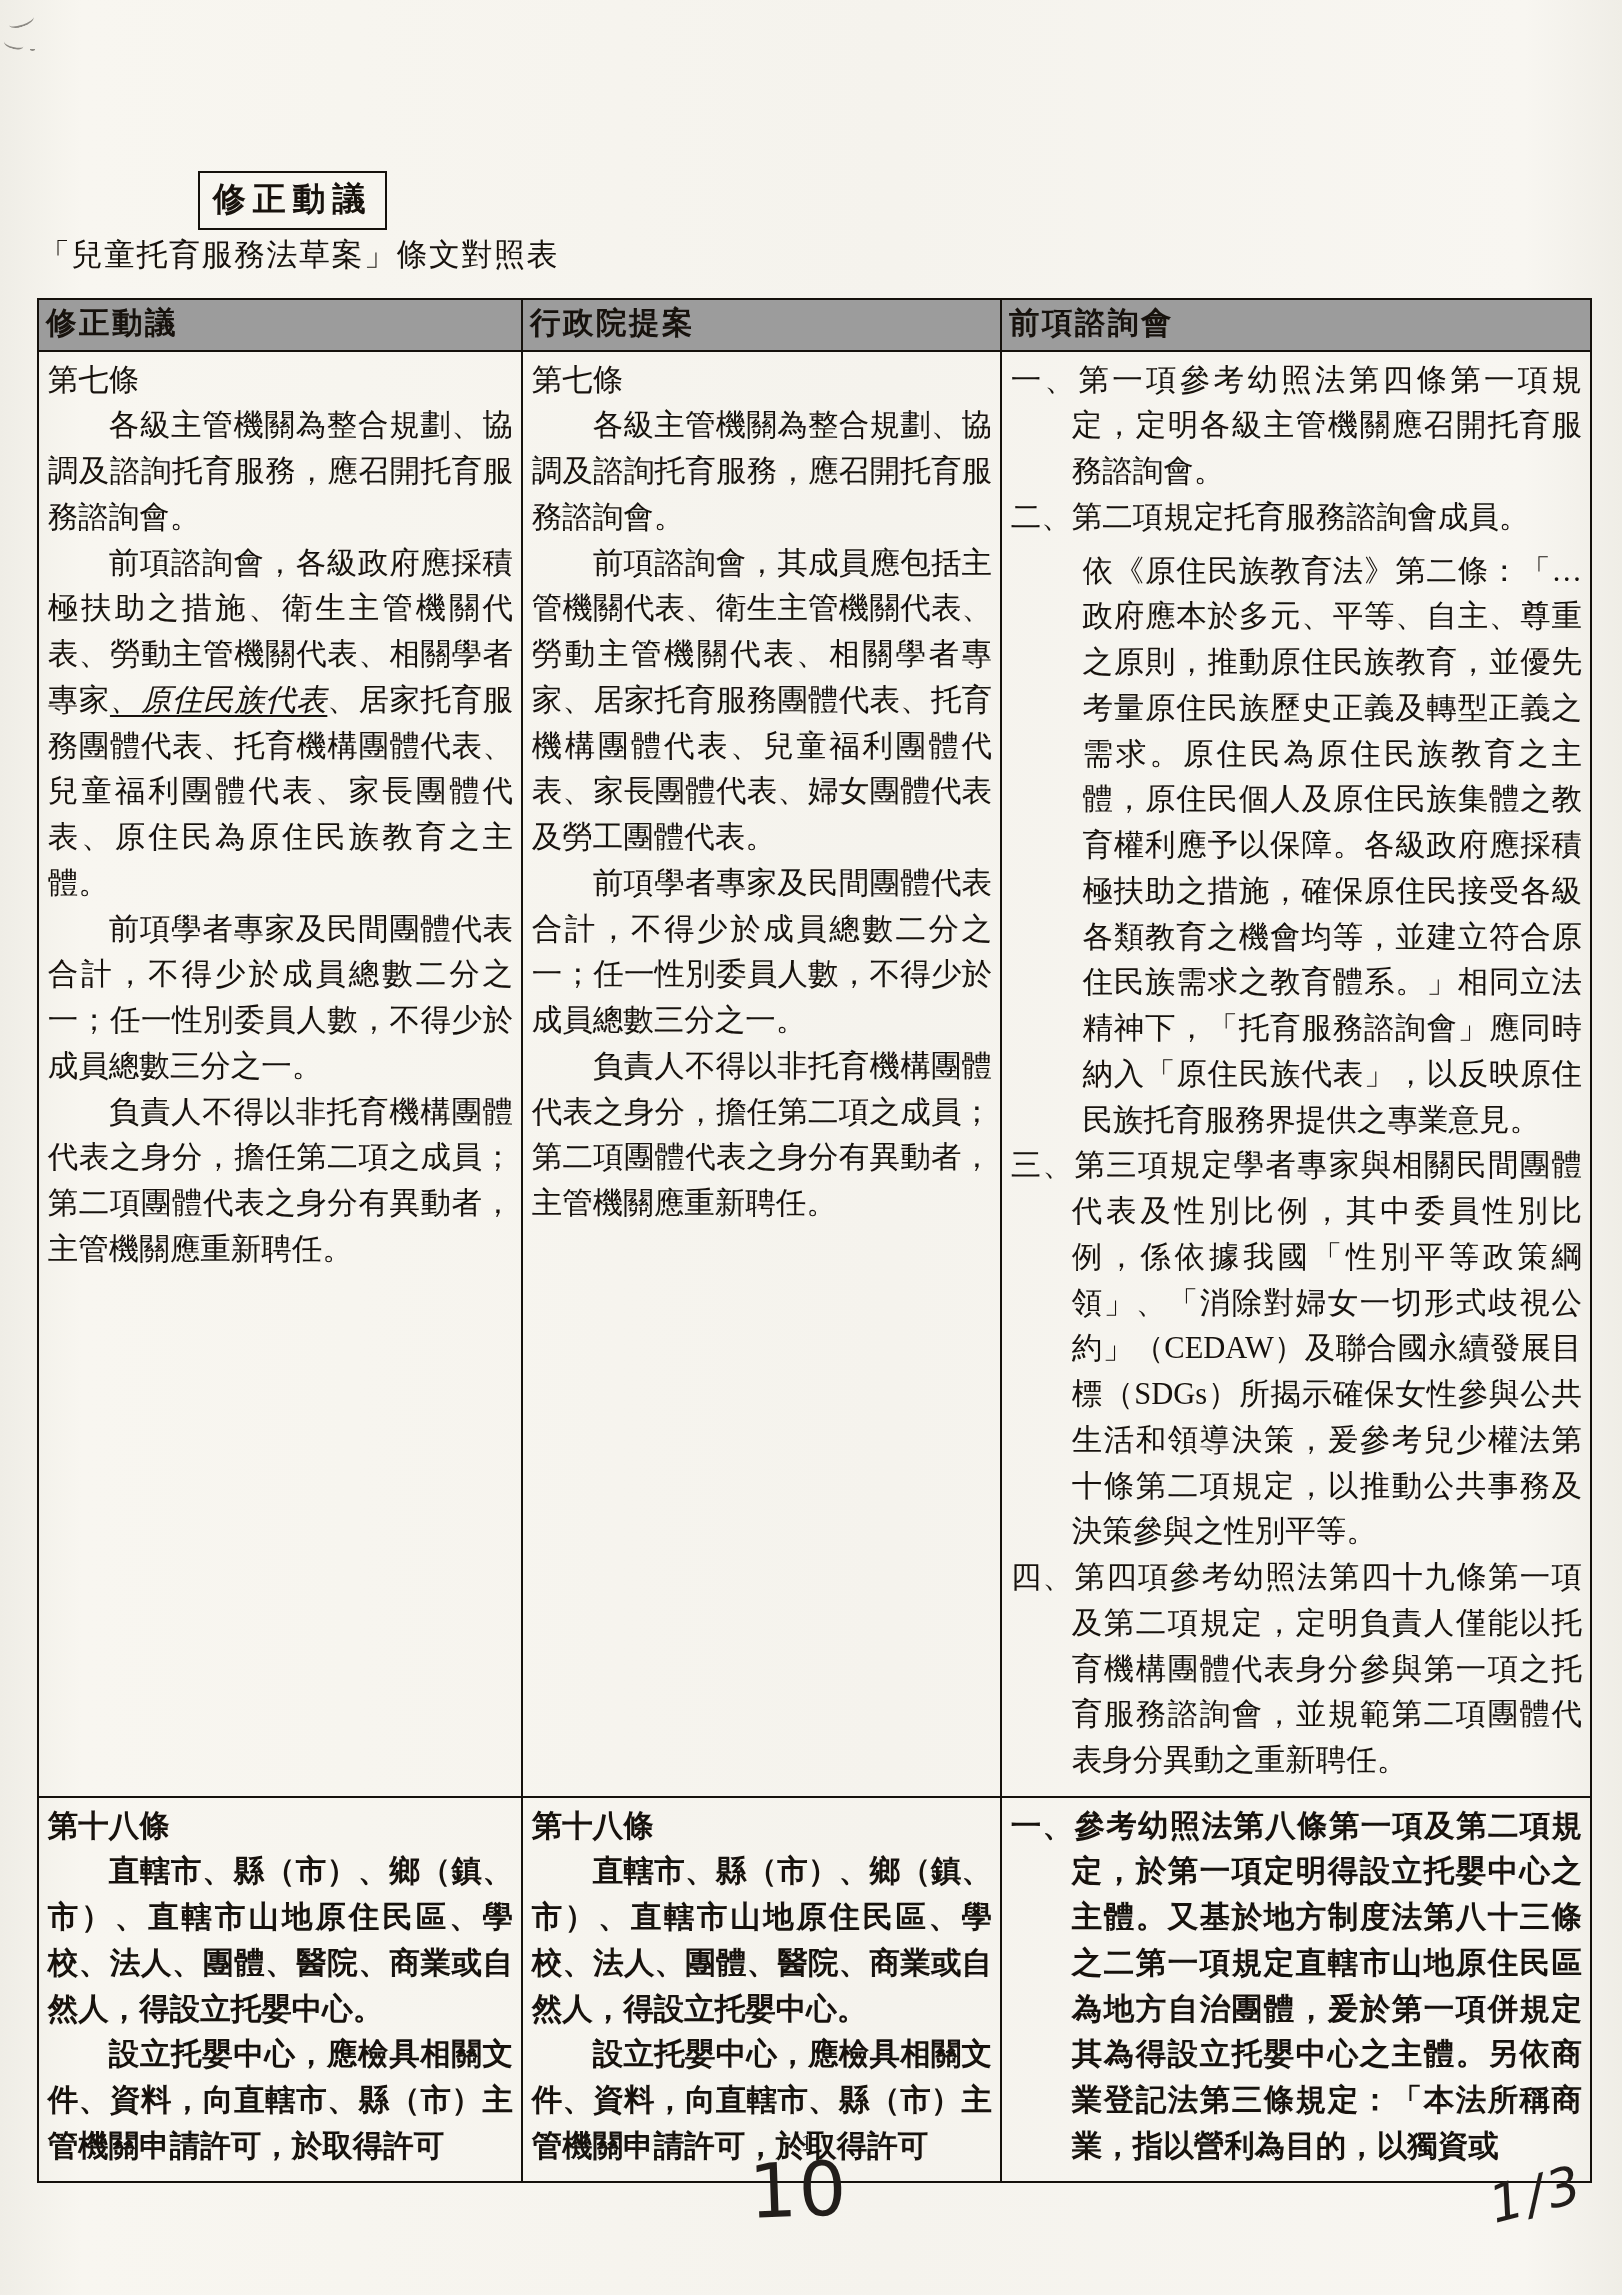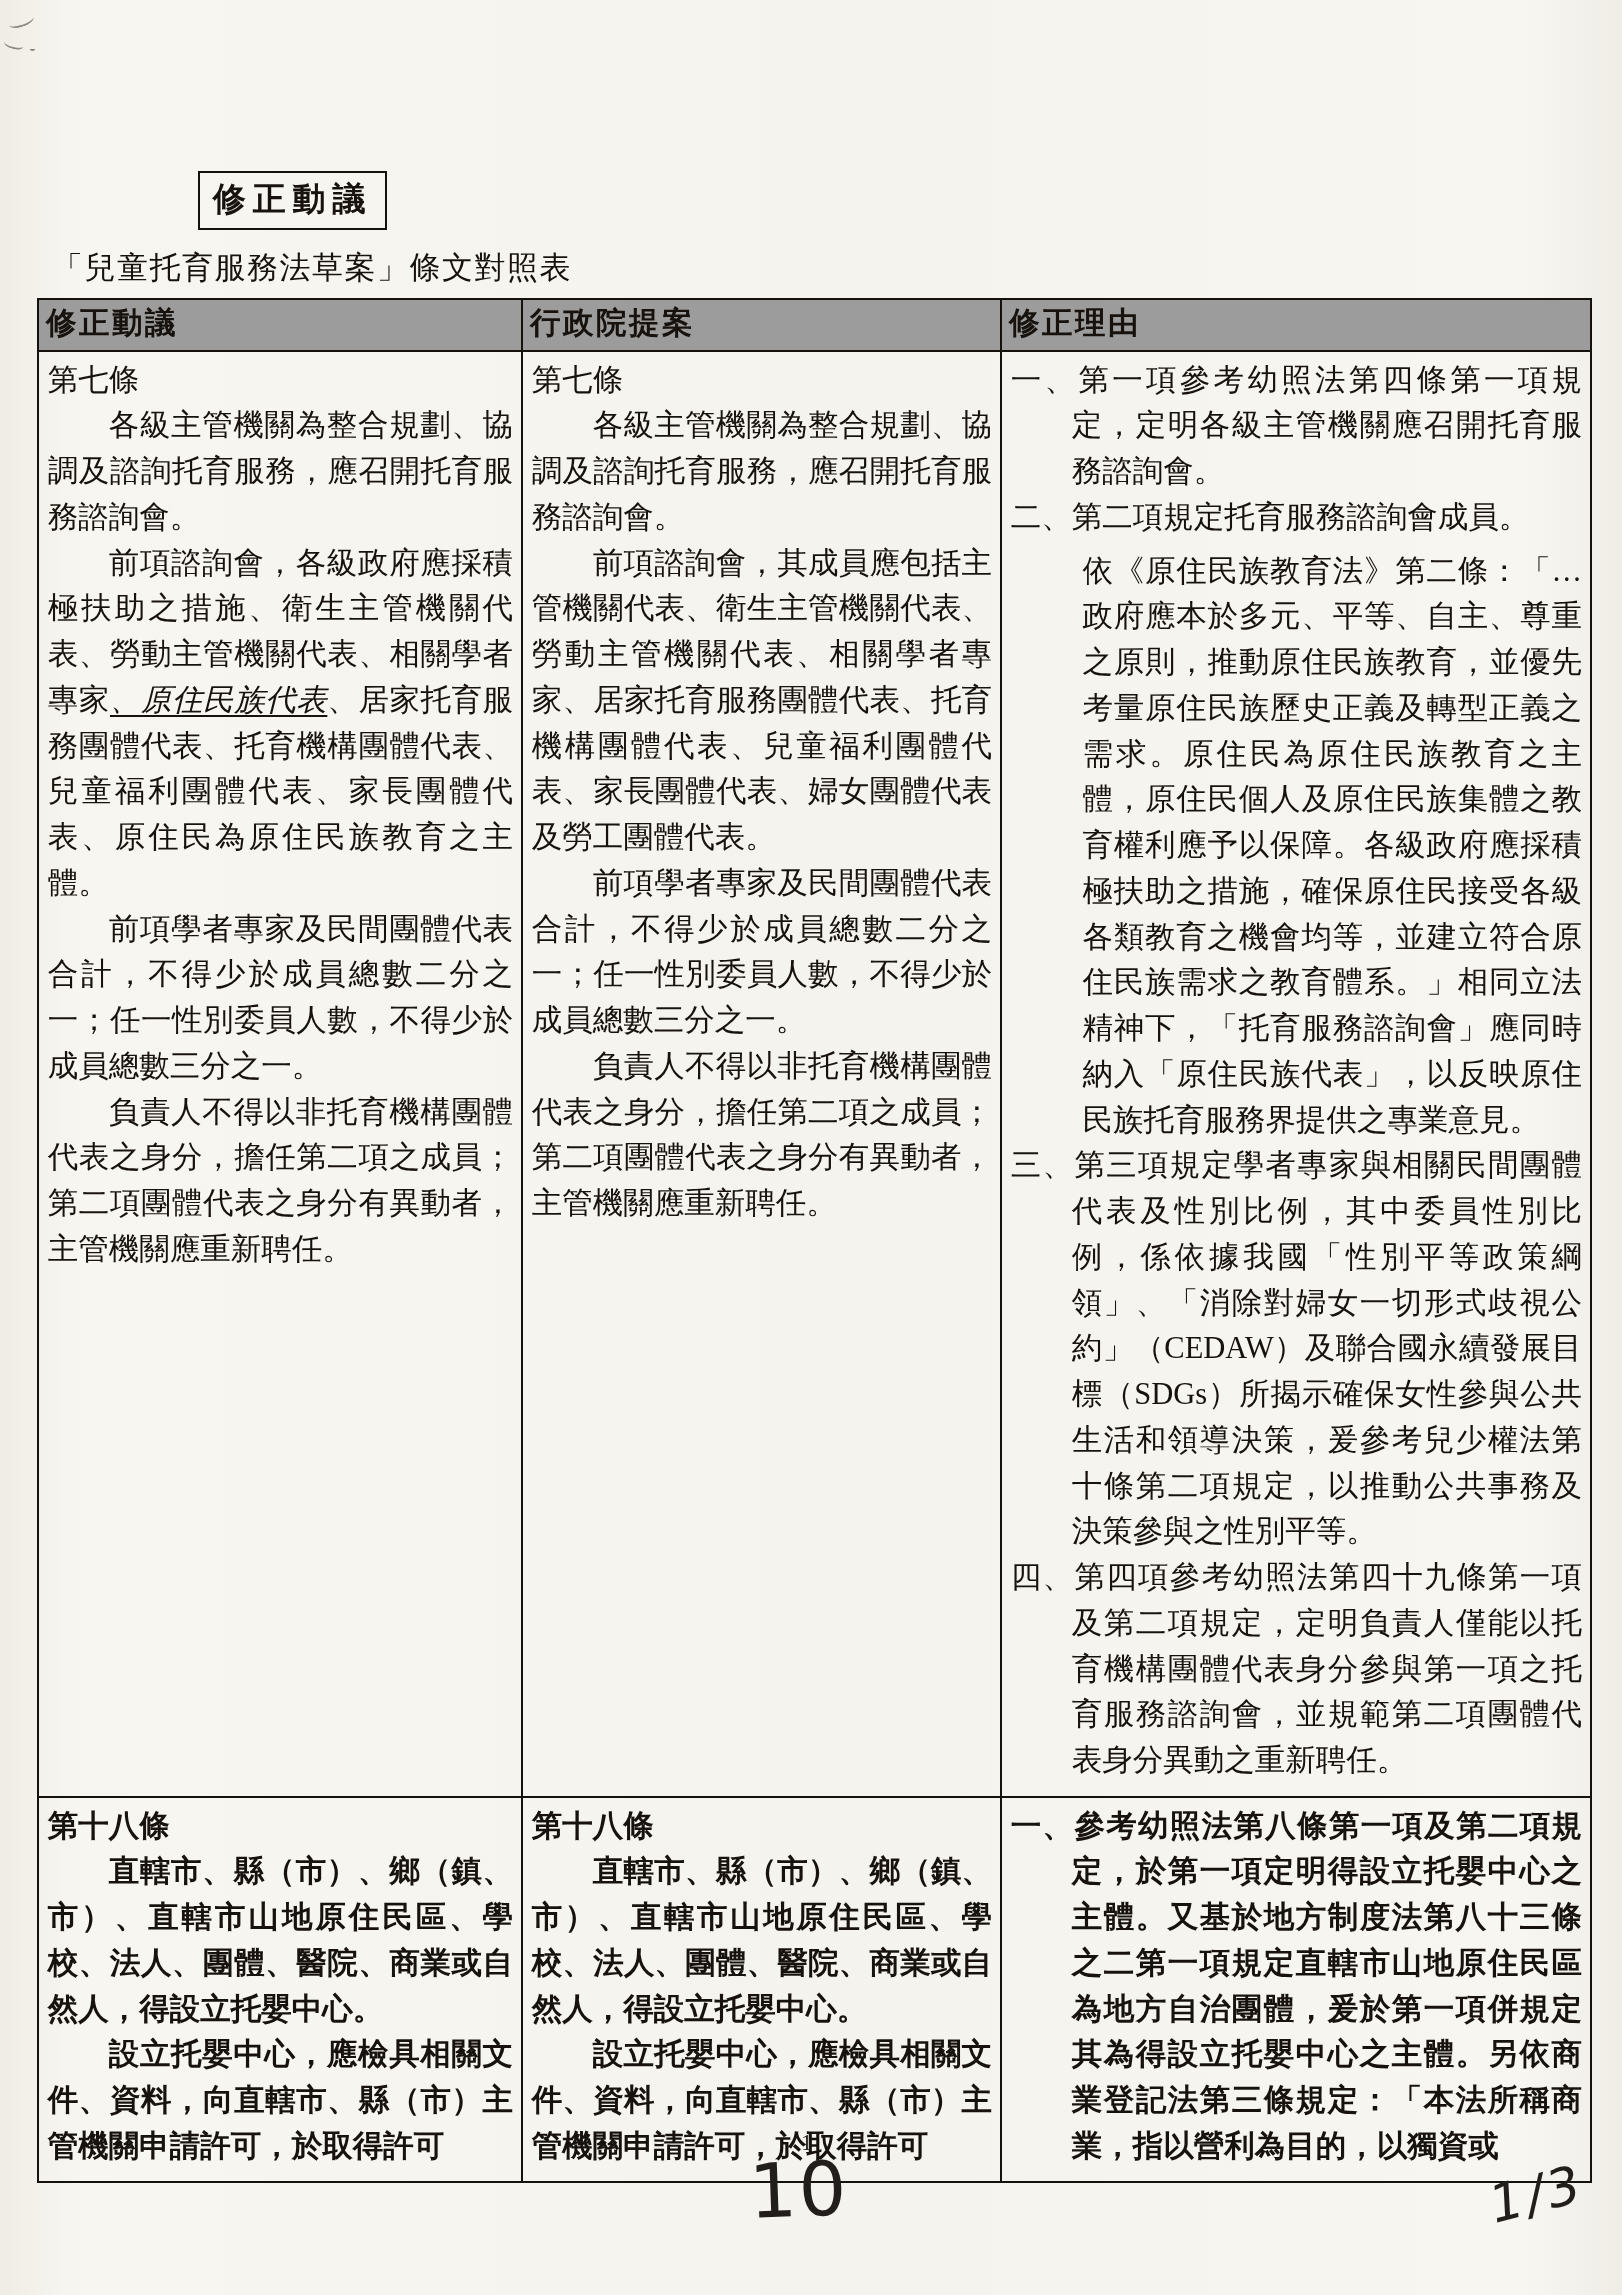--- a/index.html
+++ b/index.html
@@ -12,21 +12,21 @@
     font-family: "Liberation Serif", "DejaVu Serif", serif;
     color: var(--ink, #17120d);
   }
   .stamp {
     position: absolute; left: 198px; top: 171px;
     border: 2.9px solid var(--border, #15110c);
     padding: 3.9px 12.8px 5.9px;
     font-size: 33px; font-weight: bold; letter-spacing: 6.9px;
   }
   .doc-title {
-    position: absolute; left: 39px; top: 234px; margin: 13px;
+    position: absolute; left: 39px; top: 234px; margin: 0;
     font-size: 31px; font-weight: 400; letter-spacing: 1.5px;
   }
   table.cmp {
     position: absolute; left: 37px; top: 298px; width: 1553px;
     border-collapse: collapse; table-layout: fixed;
   }
   .cmp th, .cmp td { border: 2px solid var(--border, #15110c); vertical-align: top; }
   .cmp th {
     background: var(--header-bg, #9c9c9c);
     font-size: 30.5px; font-weight: bold; text-align: left;
@@ -77,21 +77,21 @@
   <table class="cmp">
     <colgroup>
       <col style="width:484px">
         <col style="width:479px">
         <col style="width:590px">
     </colgroup>
     <thead>
       <tr>
         <th>修正動議</th>
         <th>行政院提案</th>
-        <th>修正理由</th>
+        <th>前項諮詢會</th>
       </tr>
     </thead>
     <tbody>
       <tr class="row-7">
         <td>
           <p class="article">第七條</p>
           <p class="para">各級主管機關為整合規劃、協調及諮詢托育服務，應召開托育服務諮詢會。</p>
           <p class="para"><span>前項諮詢會，各級政府應採積極扶助之措施、衛生主管機關代表、勞動主管機關代表、相關學者專家</span><span class="u">、原住民族代表</span><span>、居家托育服務團體代表、托育機構團體代表、兒童福利團體代表、家長團體代表、原住民為原住民族教育之主體。</span></p>
           <p class="para">前項學者專家及民間團體代表合計，不得少於成員總數二分之一；任一性別委員人數，不得少於成員總數三分之一。</p>
           <p class="para">負責人不得以非托育機構團體代表之身分，擔任第二項之成員；第二項團體代表之身分有異動者，主管機關應重新聘任。</p>

